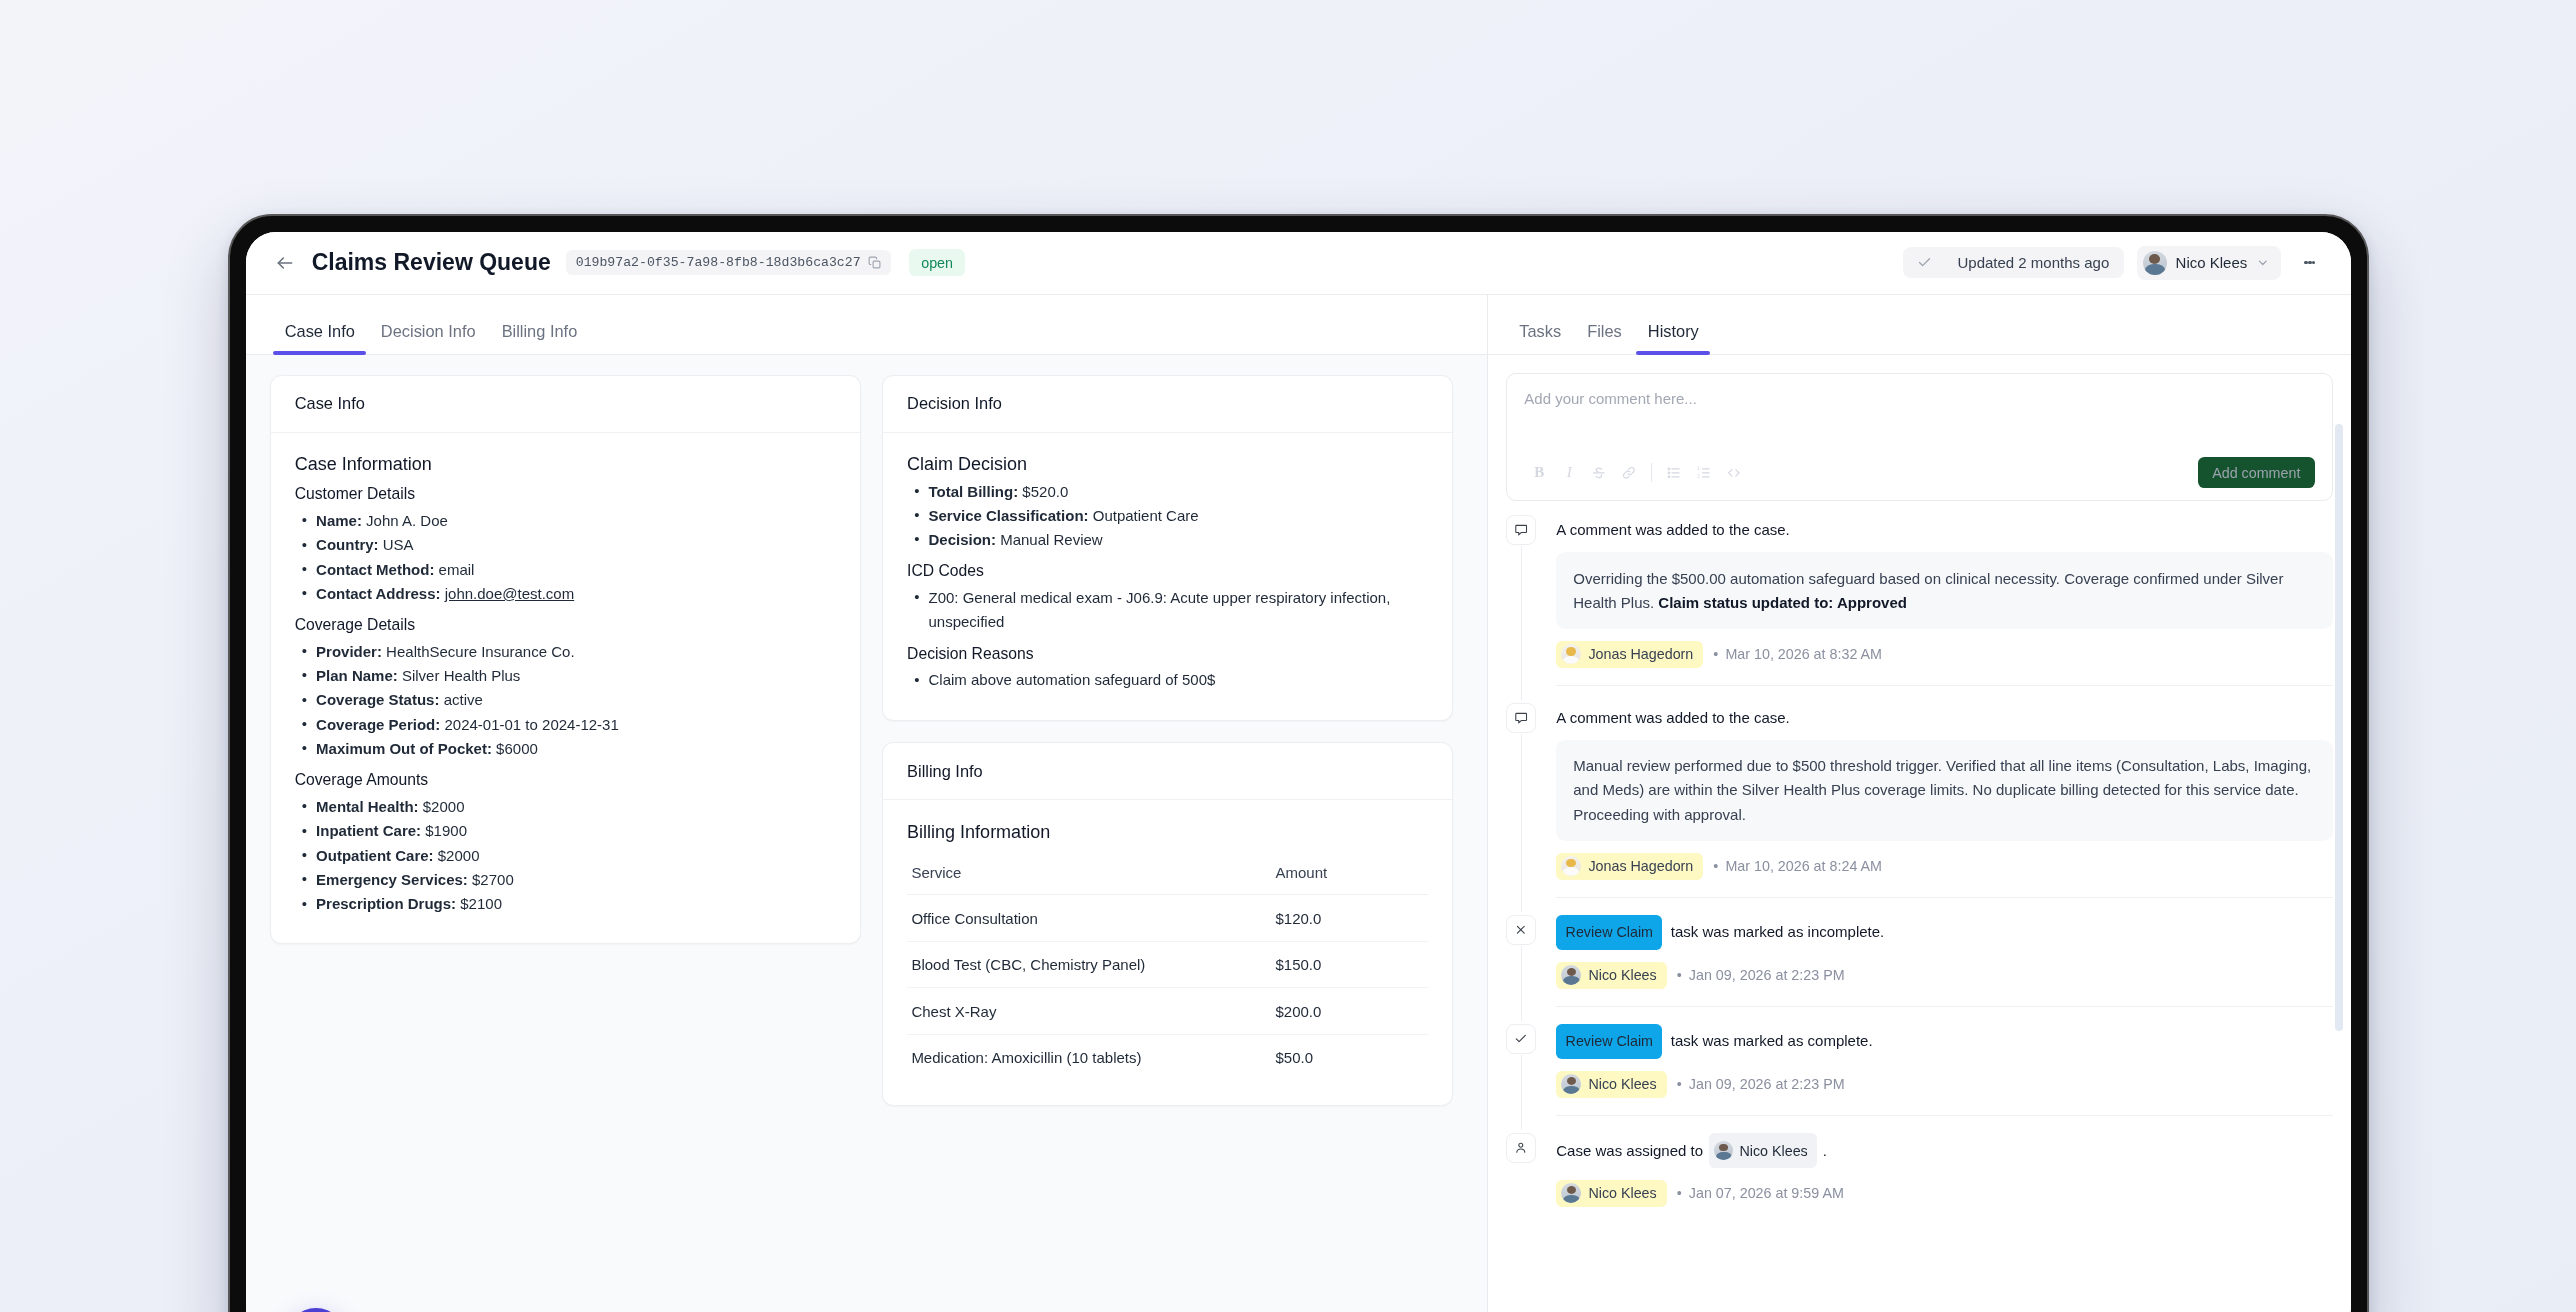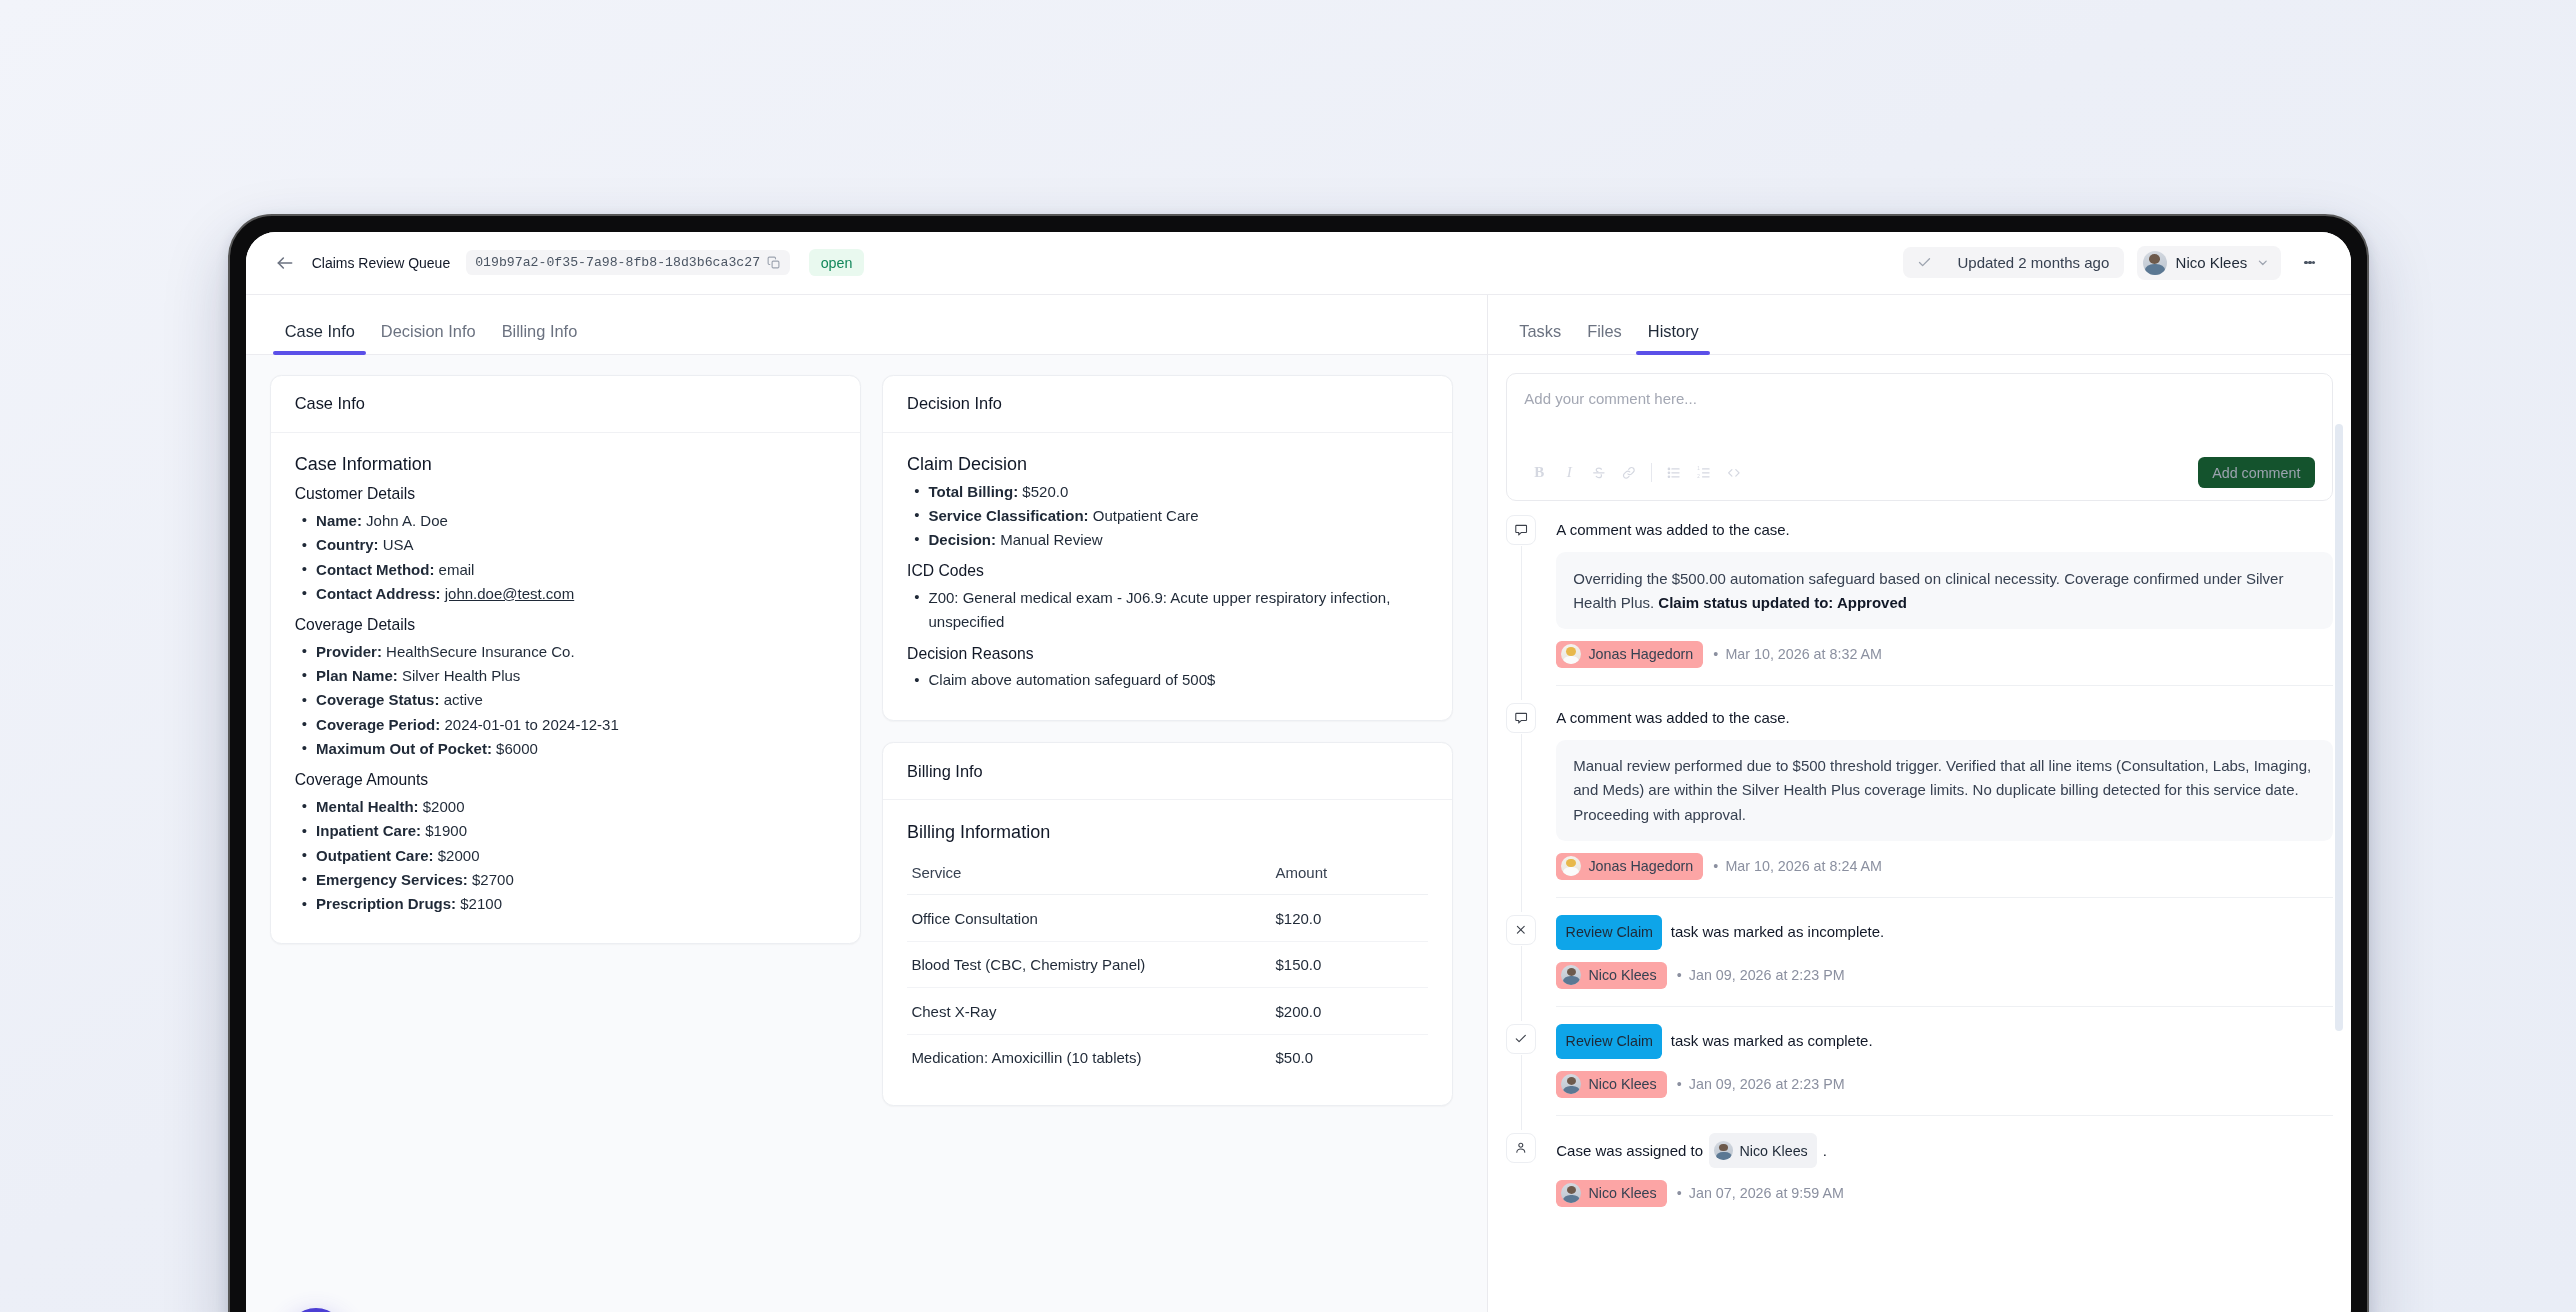--- a/index.html
+++ b/index.html
@@ -43,21 +43,21 @@
     background: #fff;
     gap: 0;
   }
   .back-arrow {
     width: 27px; height: 27px;
     display: flex; align-items: center; justify-content: center;
     color: #6b7280; cursor: pointer;
     flex: 0 0 auto;
   }
   .page-title {
-    font-size: 14px; font-weight: 400; color: #111827;
+    font-size: 23px; font-weight: 700; color: #111827;
     margin-left: 13px; white-space: nowrap;
   }
   .id-chip {
     margin-left: 15.7px;
     display: flex; align-items: center; gap: 7.1px;
     background: #f4f4f6;
     border-radius: 6.4px;
     padding: 5px 9.3px;
     font-family: "Liberation Mono", monospace;
     font-size: 13.2px;
@@ -236,21 +236,21 @@
     background: #f1f2f5; border-radius: 5.7px; padding: 2.9px 9.3px 2.9px 5.7px; font-size: 14.3px; color:#1f2937;
     display:inline-flex; align-items:center; gap: 6.4px; margin: 0 5.7px;
   }
   .comment-bubble {
     background: #f7f8fa; border-radius: 9.3px; padding: 14.3px 17px;
     font-size: 15px; color: #374151; line-height: 1.62; margin: 7.1px 0 0 0;
   }
   .comment-bubble b { color: #111827; font-weight: 700; }
   .meta-row { display:flex; align-items:center; gap: 0; margin: 11.4px 0 0 0; }
   .meta-user {
-    background:#fca5a5; border-radius: 5.7px; padding: 3.6px 10px 3.6px 5px;
+    background:#fef9c3; border-radius: 5.7px; padding: 3.6px 10px 3.6px 5px;
     display:inline-flex; align-items:center; gap:7.1px; font-size: 14.3px; color:#374151;
   }
   .meta-date { font-size: 14.3px; color:#8b90a0; margin-left: 10px; }
   .meta-date .dot { margin-right: 7.1px; }
   .tl-sep { height:0.7px; background:#eef0f3; margin: 17px 0 17px 0; }
 
   .scrollbar {
     position: absolute; right: 8.6px; top: 69px; width: 7.9px; height: 607px;
     border-radius: 4.3px; background: #e3e9f2; cursor: pointer;
   }

